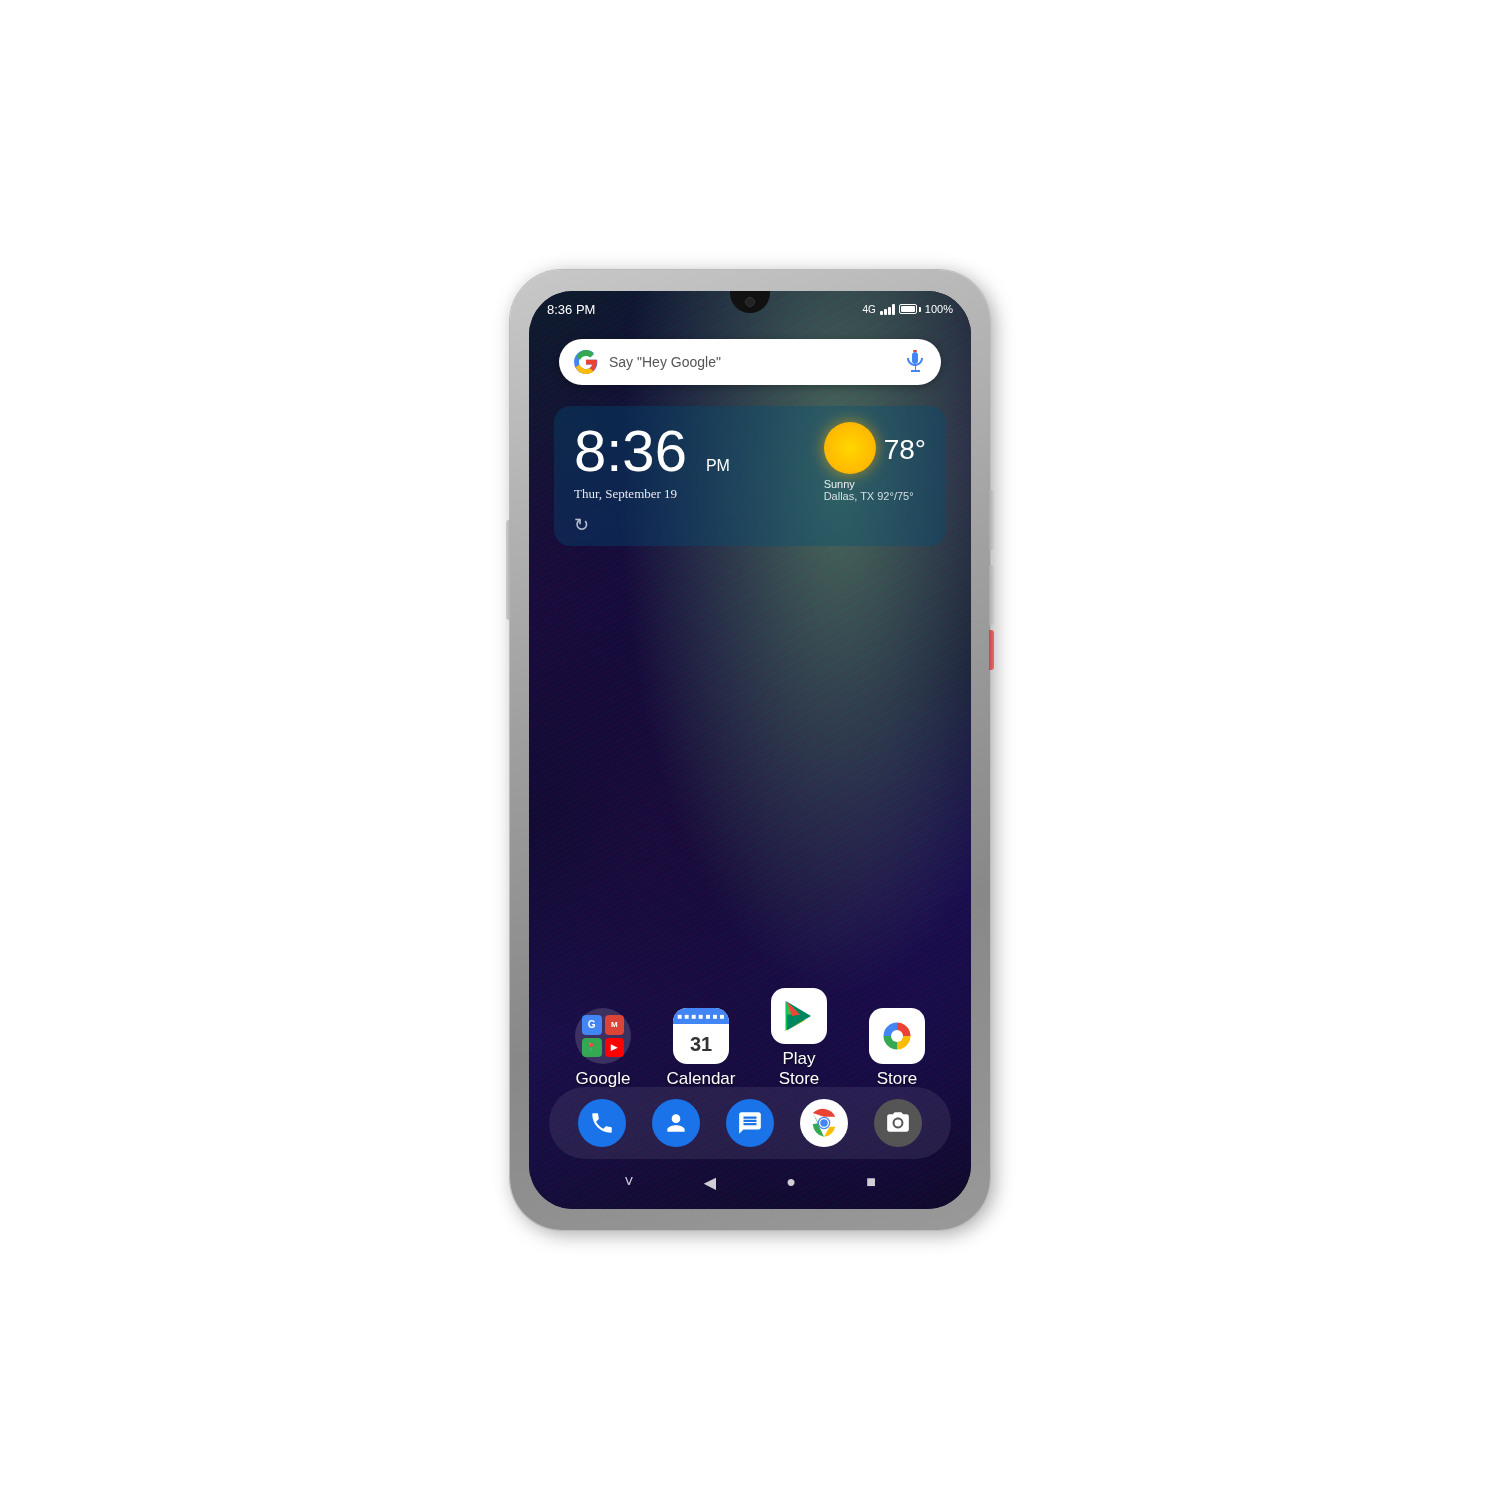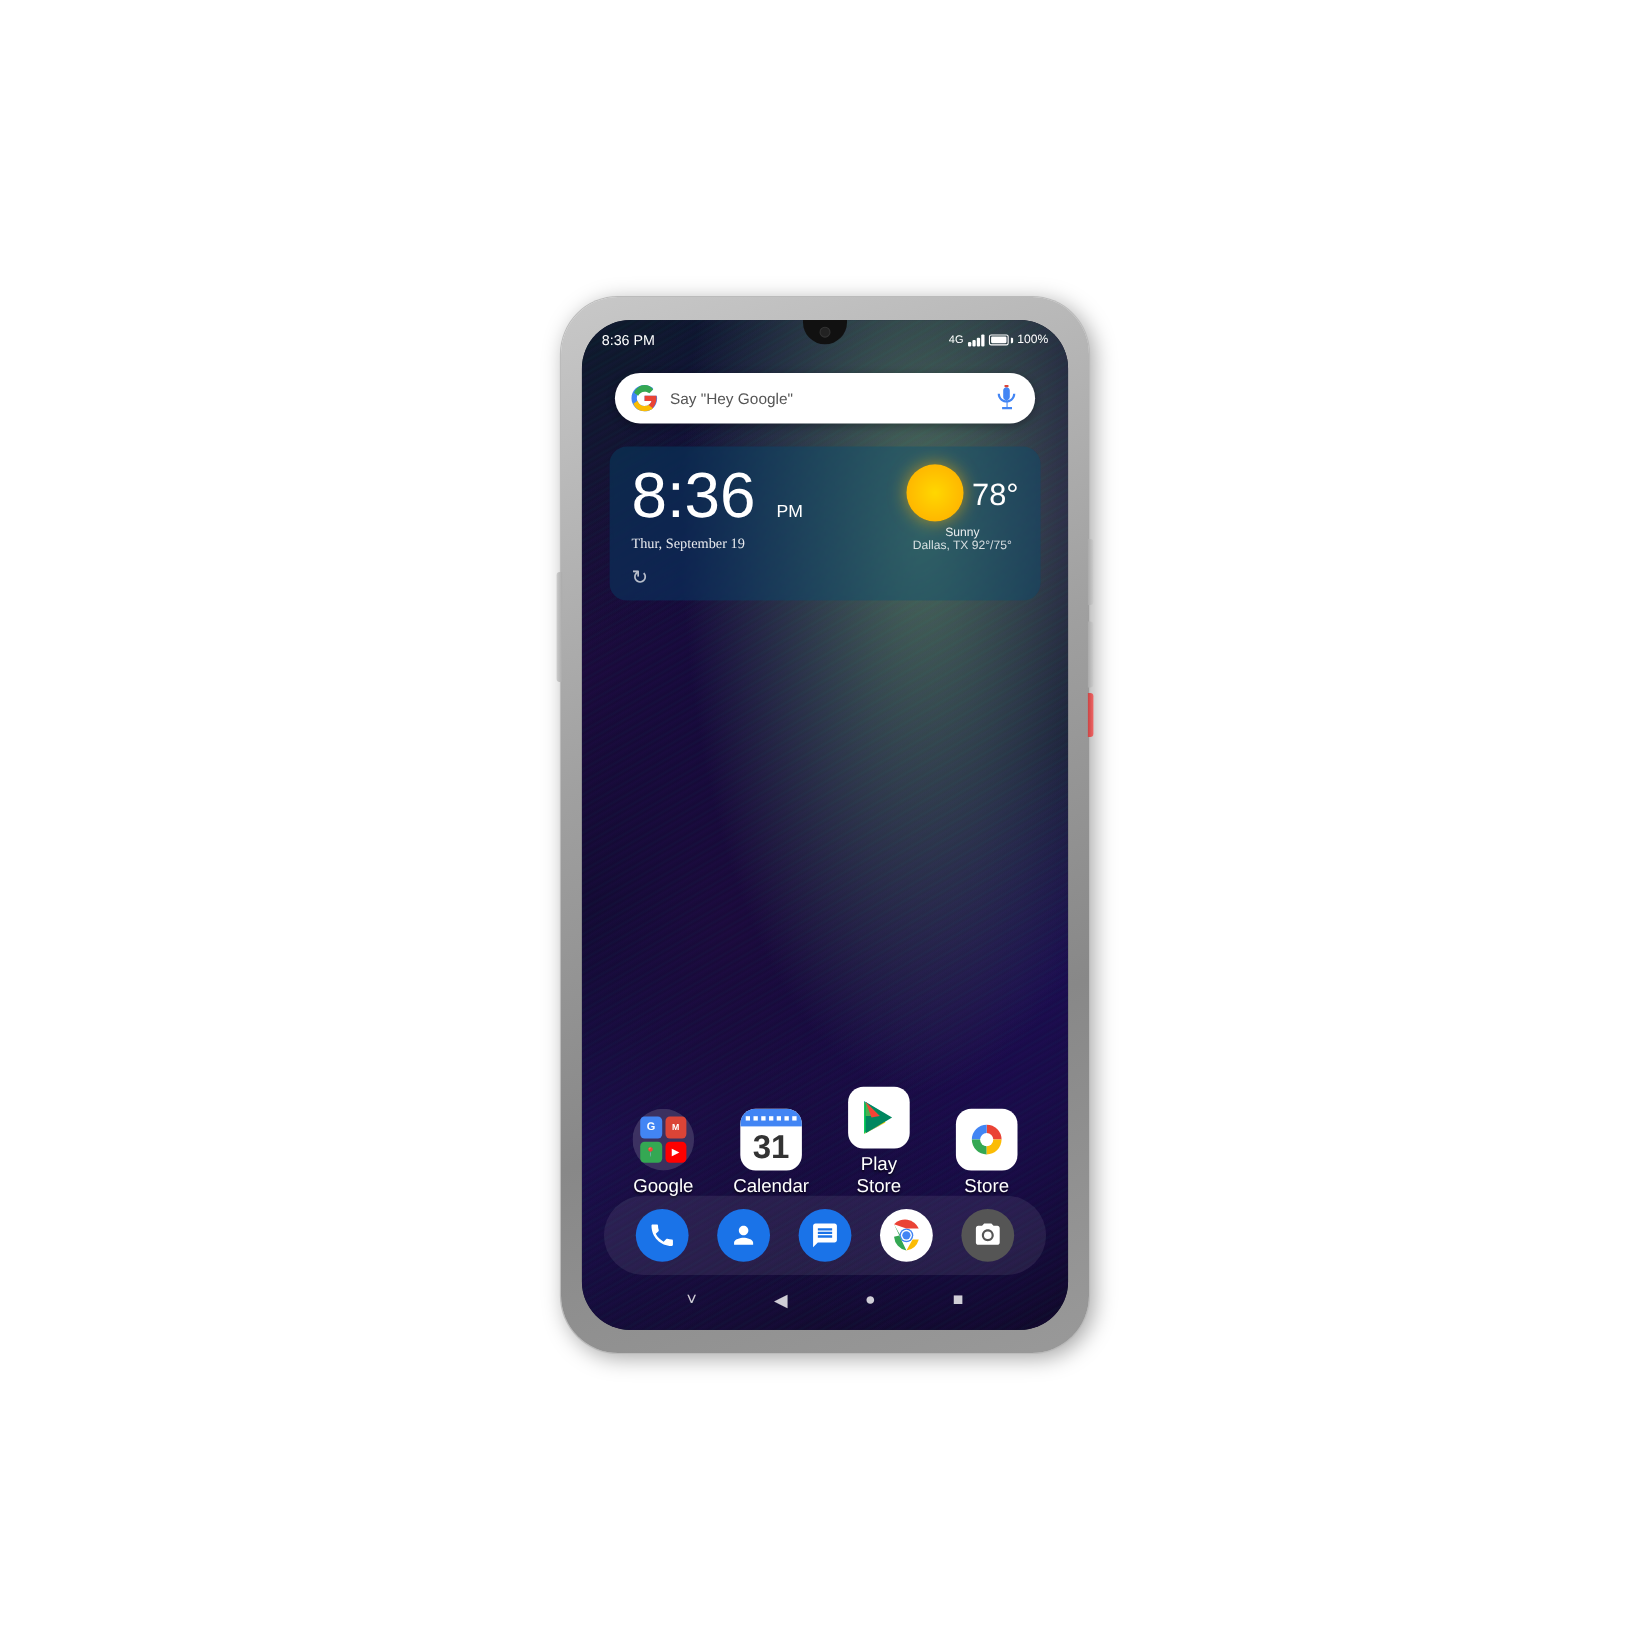--- a/index.html
+++ b/index.html
@@ -287,21 +287,21 @@
     }
     .weather-loc {
       color: white;
       font-size: 11px;
       text-align: right;
       opacity: 0.8;
     }
     .weather-right-col {
       display: flex;
       flex-direction: column;
-      align-items: center;
+      align-items: flex-start;
     }
     .weather-row {
       display: flex;
       align-items: center;
       gap: 8px;
     }
 
     
     .app-grid {
       position: absolute;
@@ -374,21 +374,21 @@
       color: white;
       font-size: 8px;
       font-weight: bold;
     }
     .cal-body {
       flex: 1;
       display: flex;
       align-items: center;
       justify-content: center;
       color: #333;
-      font-size: 30px;
+      font-size: 20px;
       font-weight: 600;
     }
 
     
     .play-store-bg {
       width: 56px;
       height: 56px;
       border-radius: 14px;
       background: white;
       display: flex;

